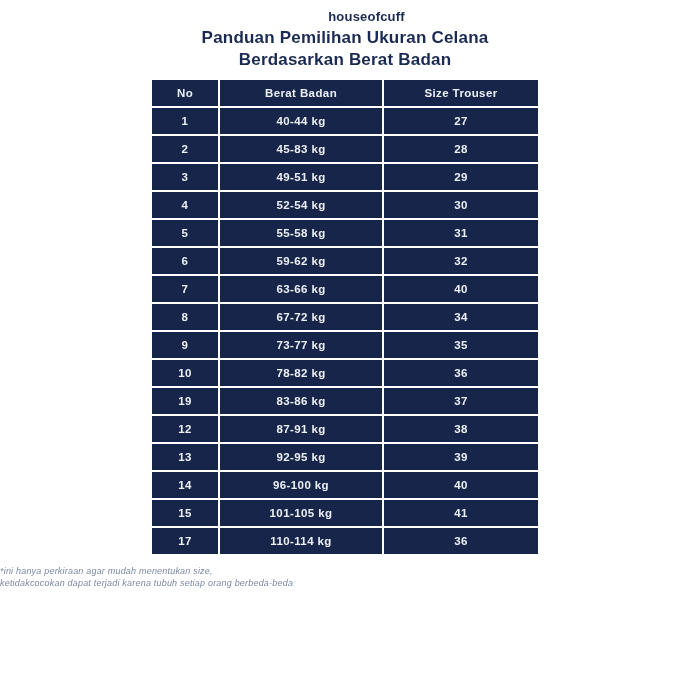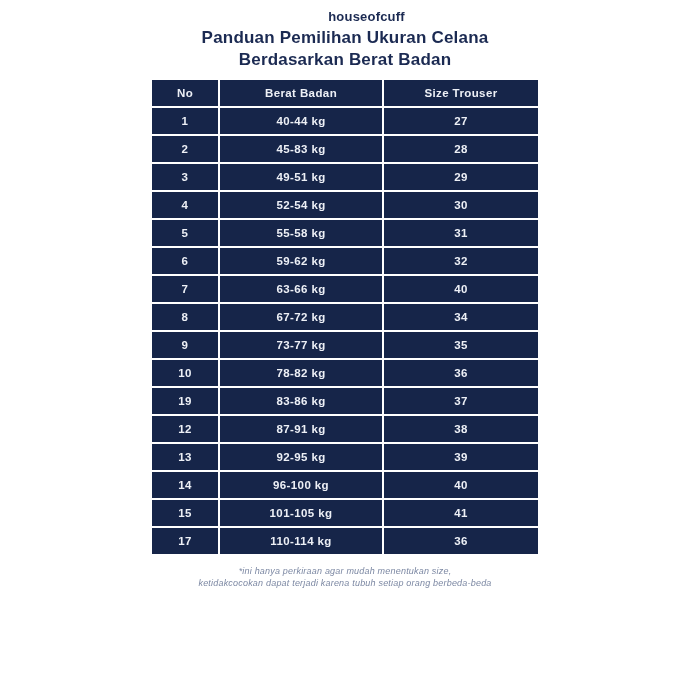--- a/index.html
+++ b/index.html
@@ -54,21 +54,21 @@
     letter-spacing: 0.4px;
   }
   .size-table th {
     font-weight: bold;
   }
   .size-table td {
     font-weight: 600;
   }
   .footnote {
     margin-top: 9px;
-    text-align: center;
+    text-align: left;
     font-style: italic;
     font-size: 9px;
     line-height: 12px;
     color: #7c88a3;
     letter-spacing: 0.2px;
   }
 </style>
 </head>
 <body>
 

